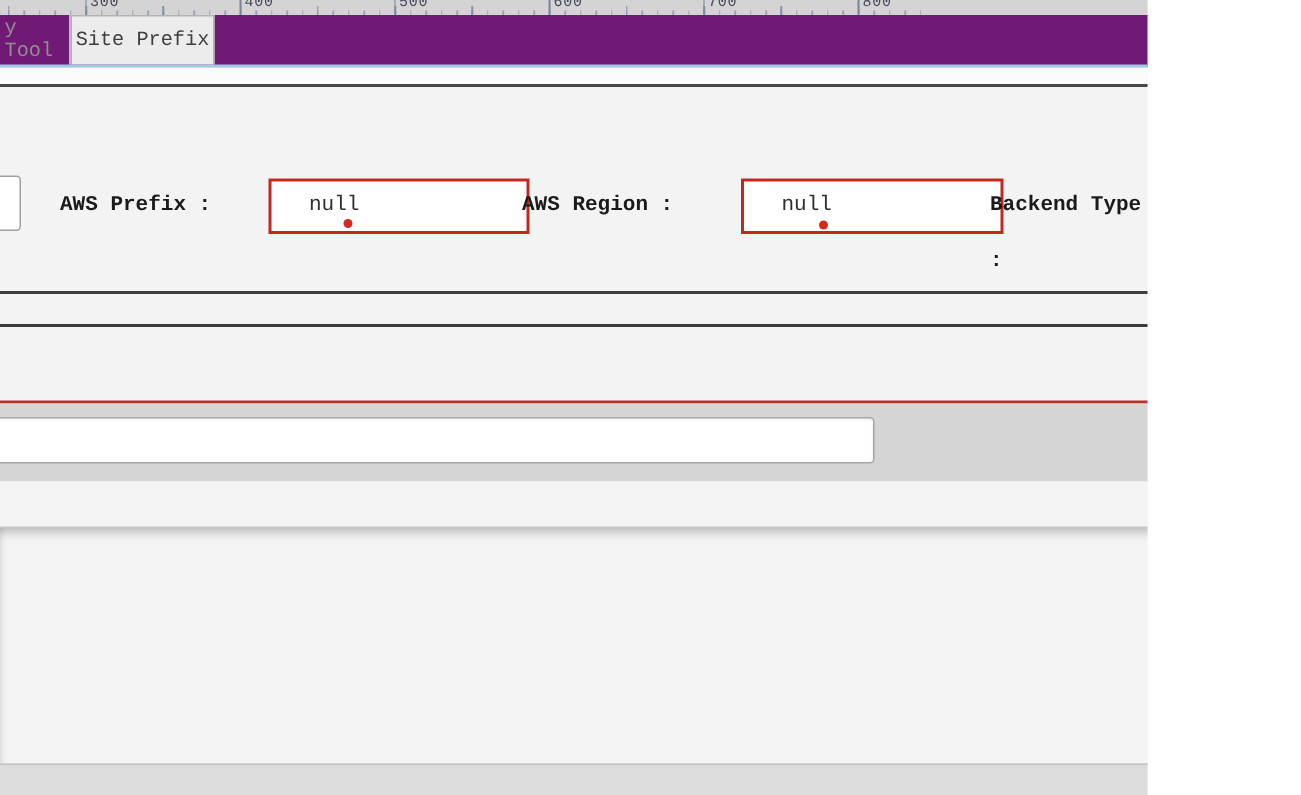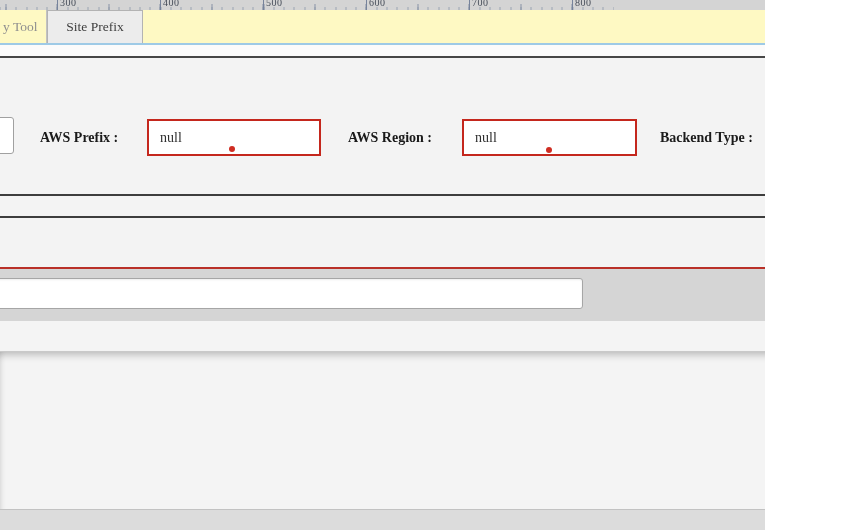--- a/index.html
+++ b/index.html
@@ -1,18 +1,18 @@
 <!DOCTYPE html>
 <html><head>
 <meta charset="utf-8">
 <style>
   html,body{margin:0;padding:0;background:#ffffff;}
   .screen{
     position:relative;width:765px;height:530px;overflow:hidden;
-    font-family:Liberation Serif, serif;
+    font-family:Liberation Mono, monospace;
     background:#f3f3f3;
   }
   
   .ruler{
     position:absolute;left:0;top:0;width:852px;height:10px;
     background:#d4d4d4;border-bottom:1px solid #b9b9b9;overflow:hidden;
   }
   .ruler-ticks{
     position:absolute;left:0;top:0;width:614px;height:10px;
     background-image:
@@ -22,21 +22,21 @@
     background-size:auto 10px,auto 6px,auto 3.5px;
     background-position:57px bottom,5.5px bottom,5.5px bottom;
     background-repeat:repeat-x;
   }
   .ruler-label{
     position:absolute;top:-3px;font-size:10px;color:#454c58;letter-spacing:.5px;
   }
   
   .tabbar{
     position:absolute;left:0;top:10px;width:852px;height:33px;
-    background:#fef9c3;border-bottom:2px solid #9ecae6;
+    background:#701a75;border-bottom:2px solid #9ecae6;
   }
   .tab{
     position:absolute;top:0;height:33px;display:flex;align-items:center;
     font-size:13.5px;box-sizing:border-box;
   }
   .tab-cut{left:0;width:47px;color:#8f8f8f;border-right:1px solid #c2c2c2;padding-left:3px;}
   .tab-active{
     left:47px;width:96px;background:#ececec;color:#3e3e3e;
     border:1px solid #b3b3b3;border-bottom:none;justify-content:center;
   }
@@ -47,21 +47,21 @@
     position:absolute;top:119px;height:37px;line-height:37px;
     font-size:14px;font-weight:700;color:#1a1a1a;
   }
   .input-cut{
     position:absolute;left:-7px;top:117px;width:21px;height:37px;
     background:#ffffff;border:1px solid #a0a0a0;border-radius:3px;box-sizing:border-box;
   }
   .input-error{
     position:absolute;top:119px;height:37px;background:#ffffff;
     border:2px solid #c4271d;box-sizing:border-box;
-    font-size:14px;color:#2f2f2f;line-height:33px;padding-left:11px;
+    font-size:14px;color:#2f2f2f;line-height:33px;padding-left:25px;margin-left:32px;
   }
   .err-dot{position:absolute;width:6px;height:6px;border-radius:50%;background:#cf2d22;}
   .btn-novalue{
     position:absolute;left:780px;top:119px;width:74px;height:37px;
     background:#b9b9b9;border-radius:4px;box-sizing:border-box;
     font-size:14.5px;color:#6f6f6f;line-height:37px;padding-left:14px;
   }
   
   .dark-rule-1{position:absolute;left:0;top:194px;width:852px;height:2px;background:#3d3d3d;}
   .dark-rule-2{position:absolute;left:0;top:216px;width:852px;height:2px;background:#3d3d3d;}

